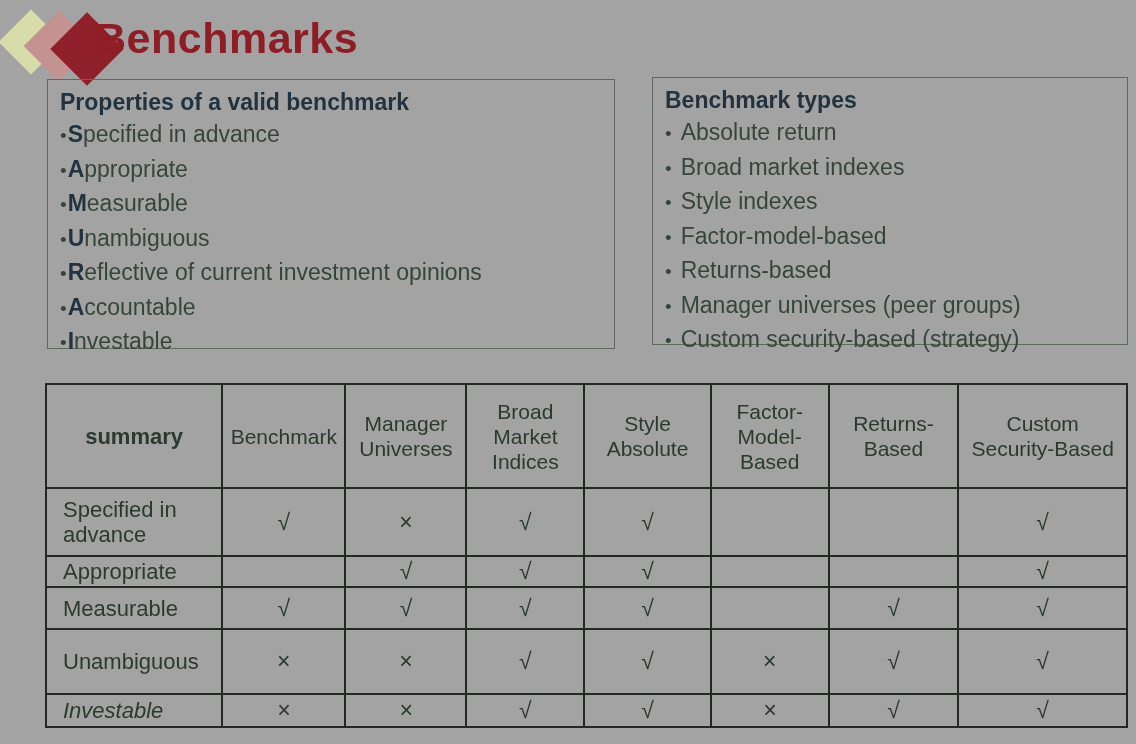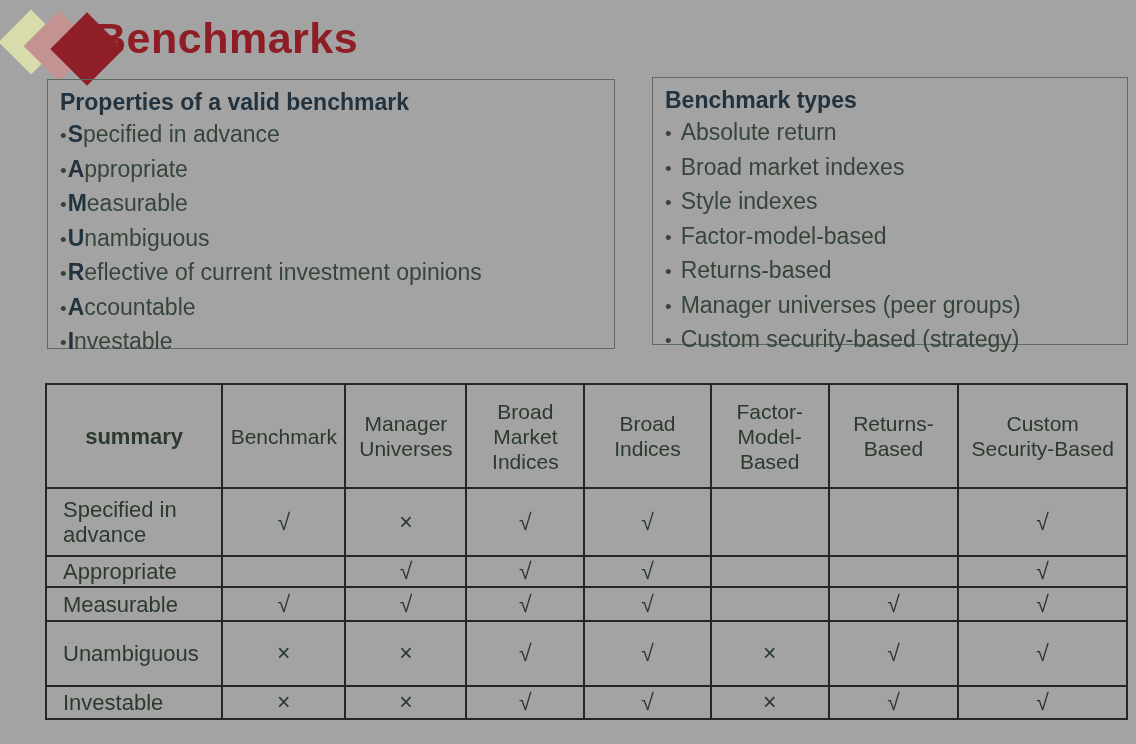--- a/index.html
+++ b/index.html
@@ -66,23 +66,23 @@
     line-height: 25px;
   }
   table.summary thead tr { height: 104px; }
   table.summary th.corner { font-weight: bold; font-size: 22px; border-radius: 11px; }
   table.summary td.row-label {
     text-align: left; padding-left: 16px; font-size: 22px;
   }
   table.summary td.mark { font-size: 23px; }
   tbody tr:nth-child(1) { height: 68px; }
   tbody tr:nth-child(2) { height: 22px; }
-  tbody tr:nth-child(3) { height: 34px; margin-left: 16px; }
+  tbody tr:nth-child(3) { height: 42px; margin-left: 16px; }
   tbody tr:nth-child(4) { height: 65px; margin-left: 44px; }
-  tbody tr:nth-child(5) { height: 33px; }
+  tbody tr:nth-child(5) { height: 33px; font-style: italic; }
 </style>
 </head>
 <body>
 
 <div class="slide" style="background: #a3a3a3;">
 
   <div class="logo">
     <span class="diamond d1" style="background: rgb(216, 220, 171);"></span>
     <span class="diamond d2" style="background: rgb(197, 146, 146);"></span>
     <span class="diamond d3" style="background: rgb(143, 32, 41);"></span>
@@ -126,21 +126,21 @@
         <col style="width:10.9%">
       <col style="width:12.0%">
         <col style="width:15.6%">
     </colgroup>
     <thead>
       <tr id="head-row">
         <th class="corner">summary</th>
       <th>Benchmark</th>
           <th>Manager Universes</th>
           <th>Broad Market Indices</th>
-          <th>Broad Indices</th>
+          <th>Style Absolute</th>
           <th>Factor-Model-Based</th>
           <th>Returns-Based</th>
           <th>Custom Security-Based</th>
         </tr>
     </thead>
     <tbody id="table-body">
         <tr>
           <td class="row-label">Specified in advance</td>
           <td class="mark">√</td>
           <td class="mark">×</td>

